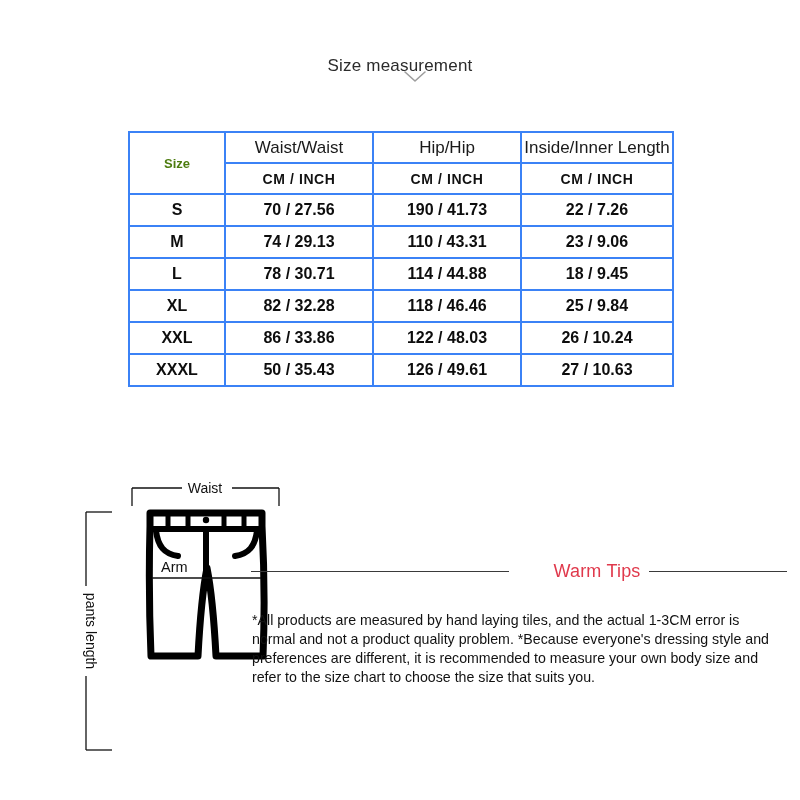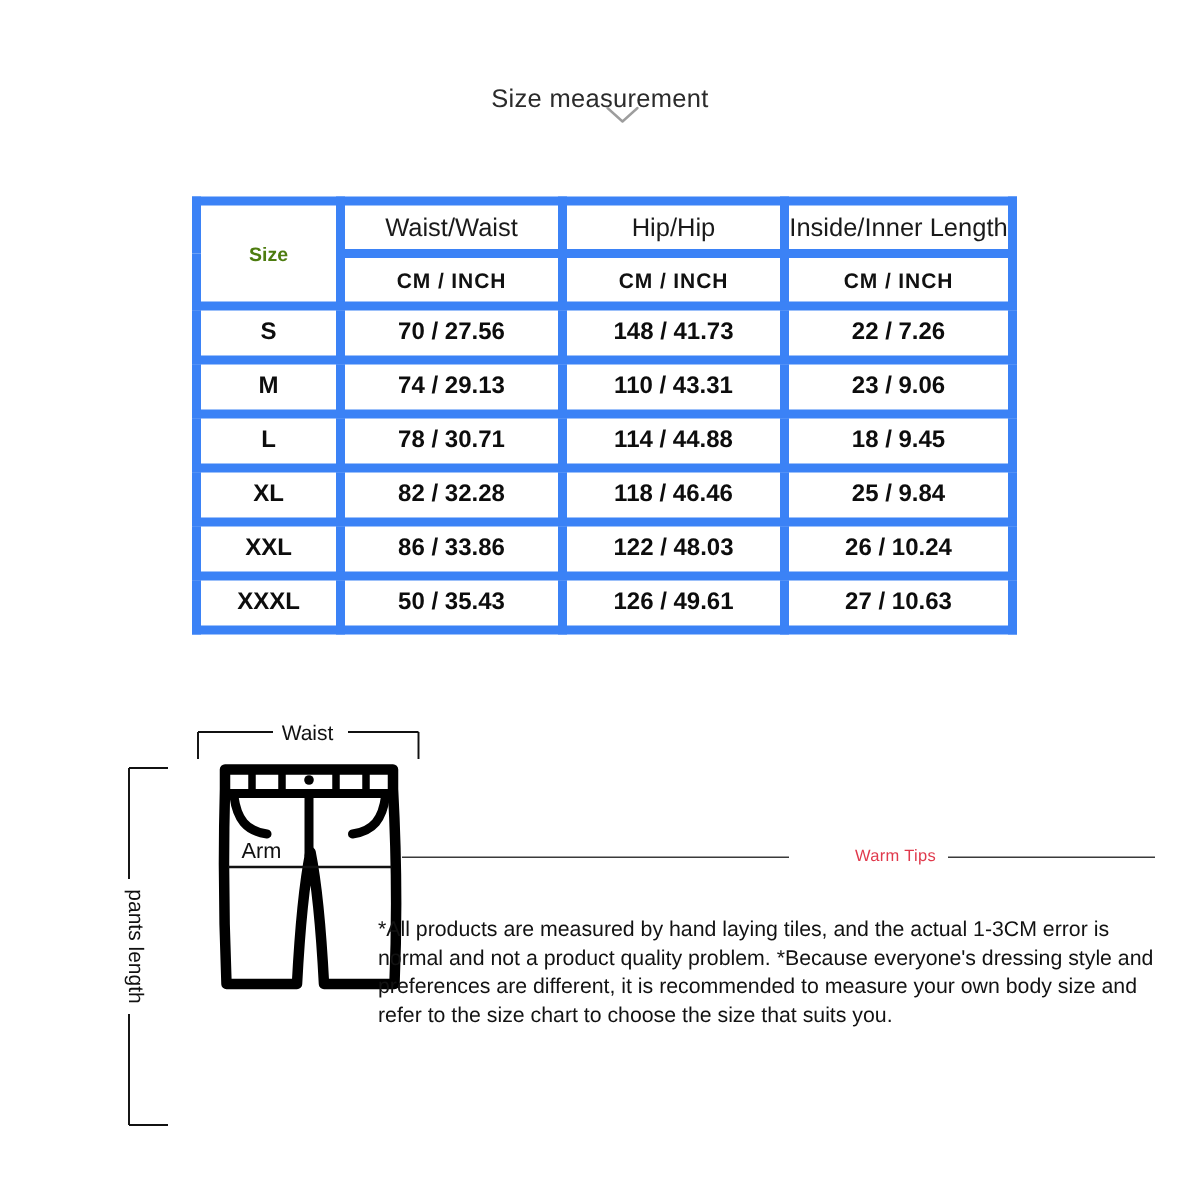--- a/index.html
+++ b/index.html
@@ -43,21 +43,21 @@
     left: 128px;
     top: 131px;
     width: 544px;
   }
   table.size-table {
     border-collapse: collapse;
     width: 544px;
     table-layout: fixed;
   }
   table.size-table td, table.size-table th {
-    border: 6px solid #3b82f6;
+    border: 2px solid #3b82f6;
     text-align: center;
     vertical-align: middle;
     padding: 0;
     background: #fff;
     overflow: visible;
     white-space: nowrap;
   }
   .col-size   { width: 96px; }
   .col-waist  { width: 148px; }
   .col-hip    { width: 148px; }
@@ -113,21 +113,21 @@
     gap: 8px;
     height: 22px;
   }
   .tips-rule {
     height: 1px;
     background: #3a3a3a;
   }
   .tips-rule.left  { flex: 0 0 258px; }
   .tips-rule.right { flex: 0 0 138px; }
   .tips-title {
-    font-size: 11px;
+    font-size: 18px;
     color: #e0394c;
     white-space: nowrap;
     letter-spacing: 0.2px;
     margin-left: 36px;
   }
   .tips-body {
     margin-top: 29px;
     font-size: 14.2px;
     line-height: 1.33;
     color: #121212;
@@ -162,21 +162,21 @@
       </tr>
       <tr>
         <td class="cell-unit">CM / INCH</td>
         <td class="cell-unit">CM / INCH</td>
         <td class="cell-unit">CM / INCH</td>
       </tr>
 
       <tr>
         <td class="cell-body">S</td>
         <td class="cell-body">70 / 27.56</td>
-        <td class="cell-body">148 / 41.73</td>
+        <td class="cell-body">190 / 41.73</td>
         <td class="cell-body">22 / 7.26</td>
       </tr>
       <tr>
         <td class="cell-body">M</td>
         <td class="cell-body">74 / 29.13</td>
         <td class="cell-body">110 / 43.31</td>
         <td class="cell-body">23 / 9.06</td>
       </tr>
       <tr>
         <td class="cell-body">L</td>

